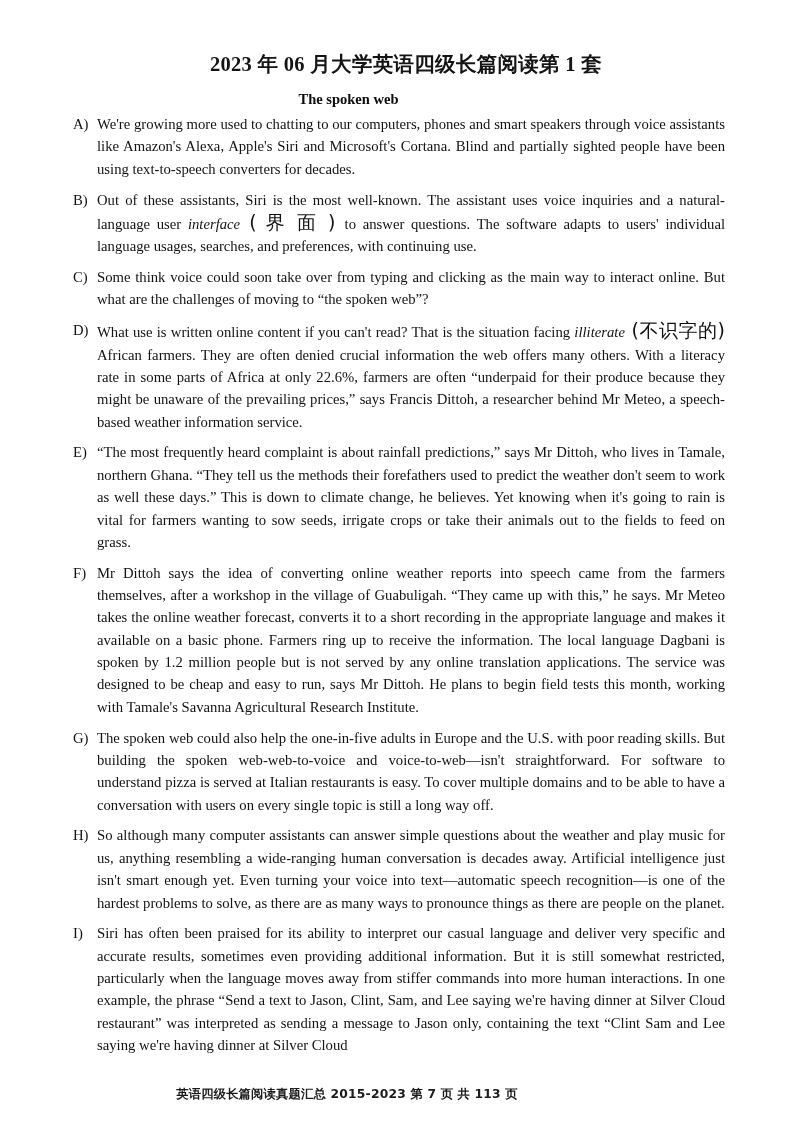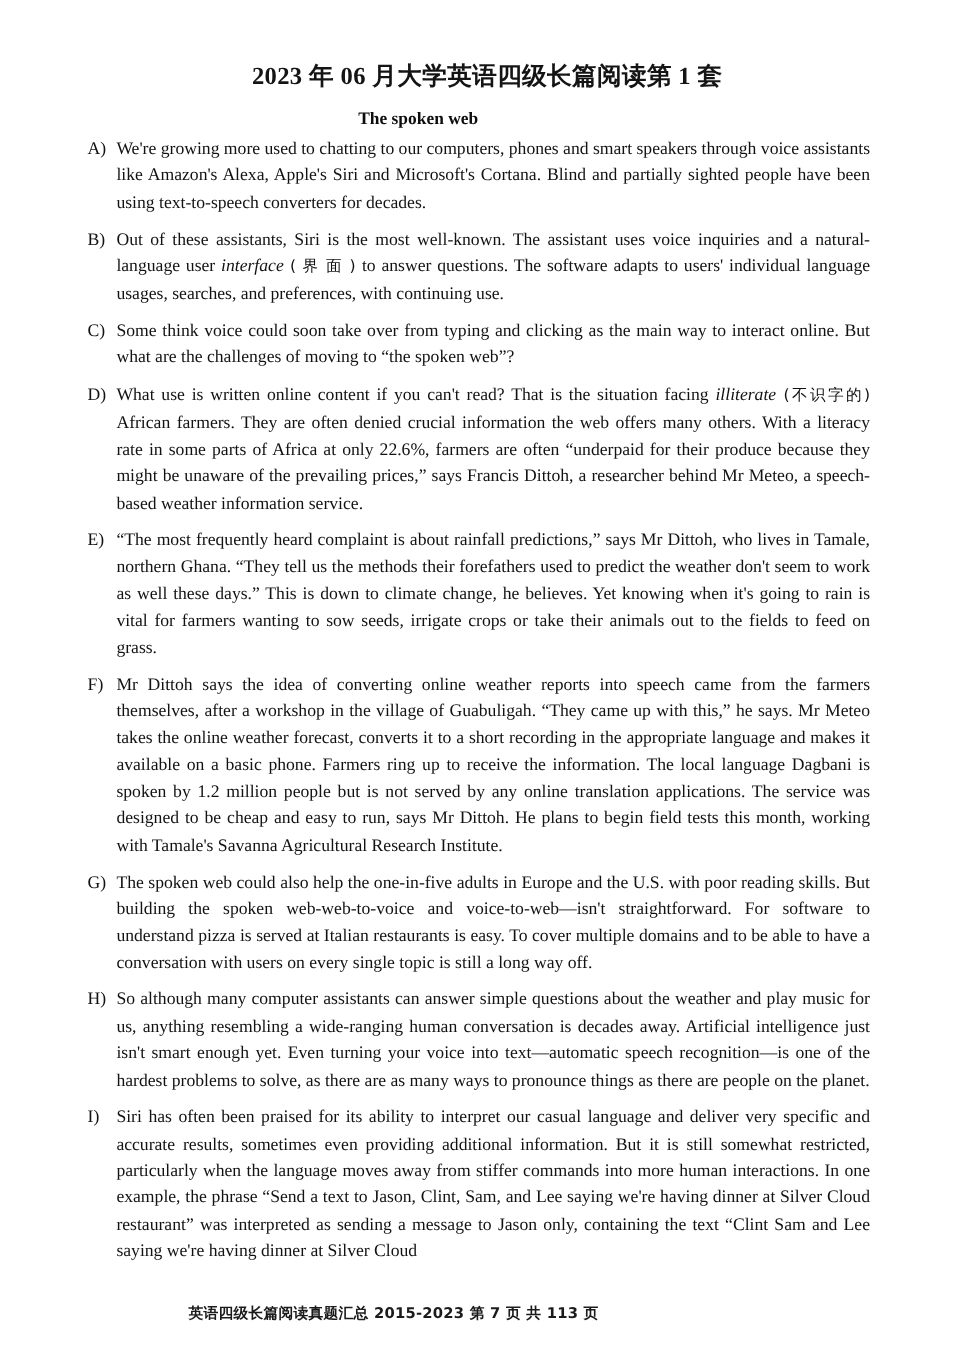--- a/index.html
+++ b/index.html
@@ -66,34 +66,35 @@
     text-align: left;
     font-size: 14.7px;
     line-height: 22.35px;
   }
   .para-text {
     display: block;
   }
   .it { font-style: italic; font-family: Liberation Serif, serif; }
   .cjk {
     font-family: "DejaVu Sans", "Liberation Sans", sans-serif;
-    font-size: 13px;
+    font-size: 19px;
   }
   .footer {
     position: absolute;
     top: 1085px;
     left: 0;
     width: 656px;
     text-align: center;
     font-size: 12.3px;
     line-height: 18px;
     color: #1b1b1b;
     font-family: "DejaVu Sans", "Liberation Sans", sans-serif;
     font-weight: bold;
     letter-spacing: 0.2px;
+    padding-left: 19px;
   }
 </style>
 </head>
 <body>
 
 <div class="page">
 
   <div class="doc-title">2023 年 06 月大学英语四级长篇阅读第 1 套</div>
 
   <div class="article-heading">The spoken web</div>

